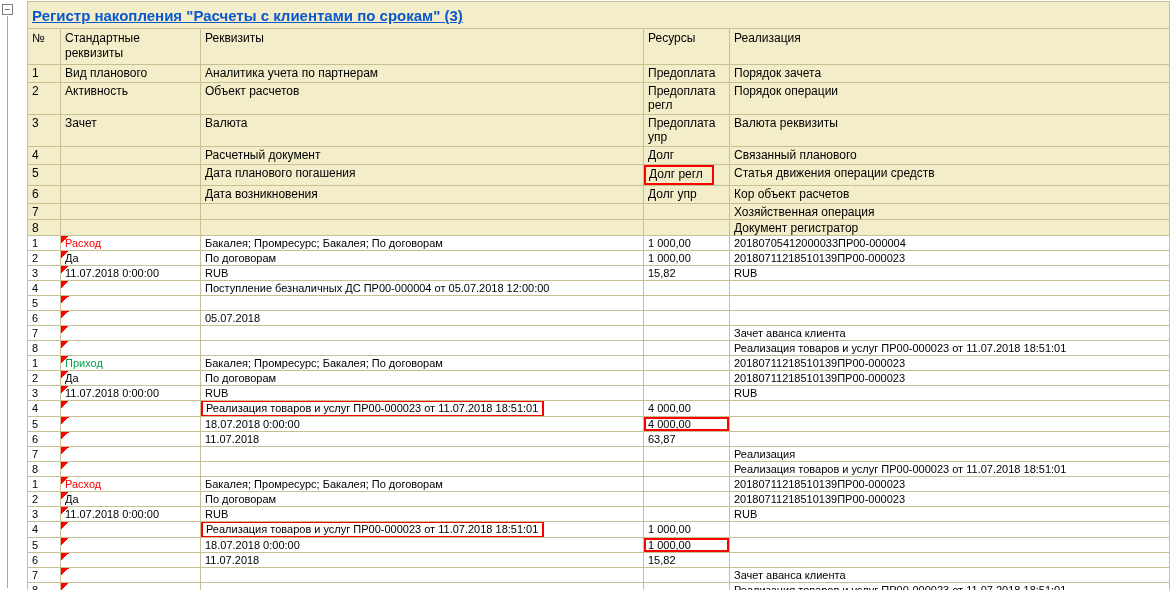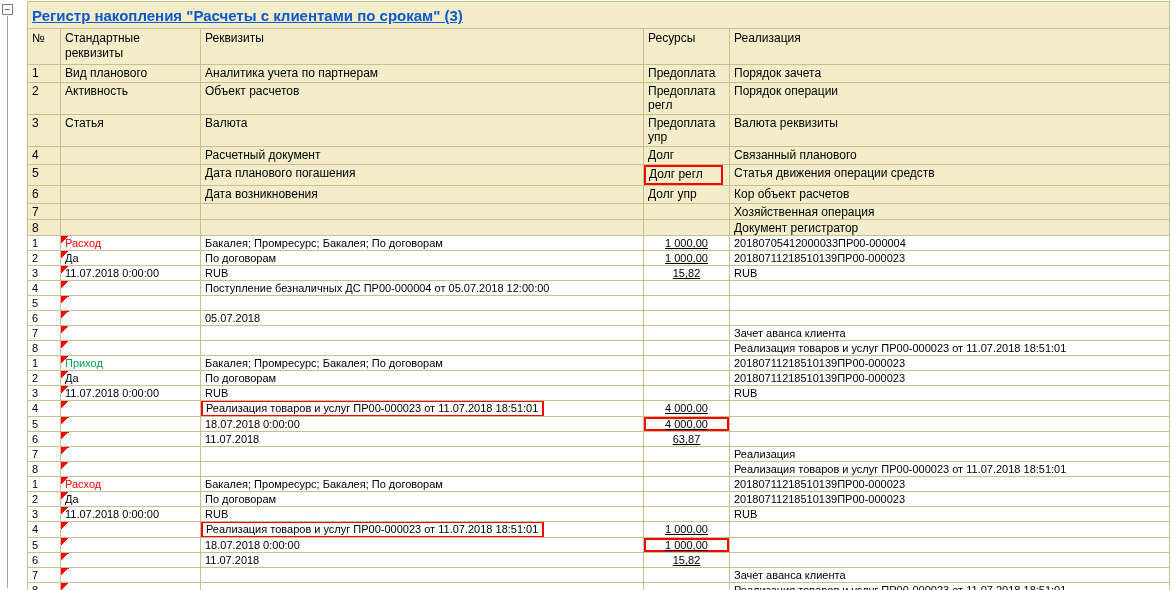--- a/index.html
+++ b/index.html
@@ -23,28 +23,28 @@
   .title-link{color:var(--link-blue,#0a58cc);font-size:15px;font-weight:bold;
     text-decoration:underline;cursor:pointer;white-space:nowrap;}
 
   tr.colhead td{background:var(--background,#f3edca);font-size:12px;line-height:15px;
     padding:2px 4px;height:36px;}
   tr.hrow td{background:var(--background,#f3edca);font-size:12px;line-height:14px;
     padding:1px 4px 0 4px;}
 
   tr.drow td{background:var(--cell-white,#fff);font-size:11px;line-height:14px;height:15px;
     padding:0 4px;white-space:nowrap;position:relative;}
-  td.num-right{text-align:center;text-decoration:underline;}
+  td.num-right{text-align:left;}
 
   .marker-icon{position:absolute;left:0;top:0;width:8px;height:8px;
     background:linear-gradient(135deg,var(--highlight-red,#f00) 50%,transparent 50%);}
 
   .redbox{display:inline-block;border:2px solid var(--highlight-red,#f00);
     padding:0 4px 0 3px;margin:-1px 0 -1px -4px;line-height:13px;}
-  .redbox-hdr{padding:0 18px 1px 3px;line-height:15px;margin:-1px 0 0 -4px;}
+  .redbox-hdr{padding:0 9px 1px 3px;line-height:15px;margin:-1px 0 0 -4px;}
   td.boxed{box-shadow:inset 0 0 0 2px var(--highlight-red,#f00);}
 </style>
 </head>
 <body>
 
 <div class="stage">
   <div class="collapse-box">−</div>
   <div class="group-line"></div>
 
   <table class="grid">
@@ -77,21 +77,21 @@
         </tr>
         <tr class="hrow" style="height: 32px;">
           <td>2</td>
           <td>Активность</td>
           <td>Объект расчетов</td>
           <td>Предоплата регл</td>
           <td>Порядок операции</td>
         </tr>
         <tr class="hrow" style="height: 32px;">
           <td>3</td>
-          <td>Статья</td>
+          <td>Зачет</td>
           <td>Валюта</td>
           <td>Предоплата упр</td>
           <td>Валюта реквизиты</td>
         </tr>
         <tr class="hrow" style="height: 18px;">
           <td>4</td>
           <td></td>
           <td>Расчетный документ</td>
           <td>Долг</td>
           <td>Связанный планового</td>

